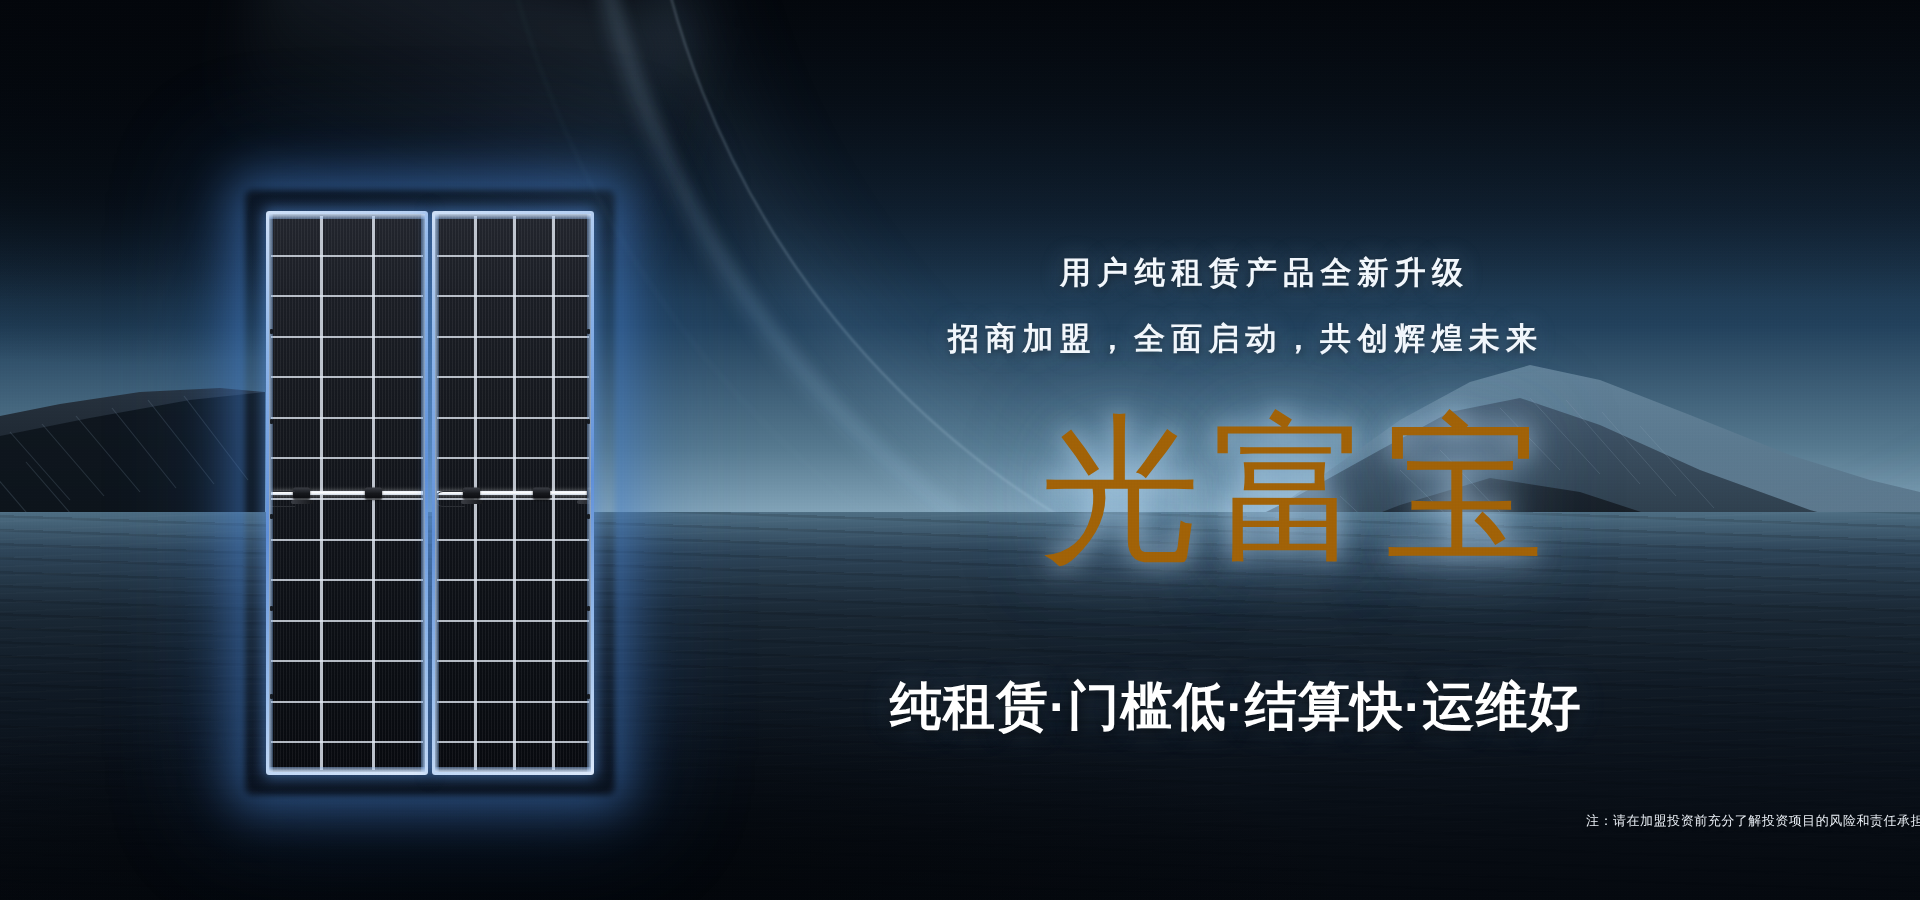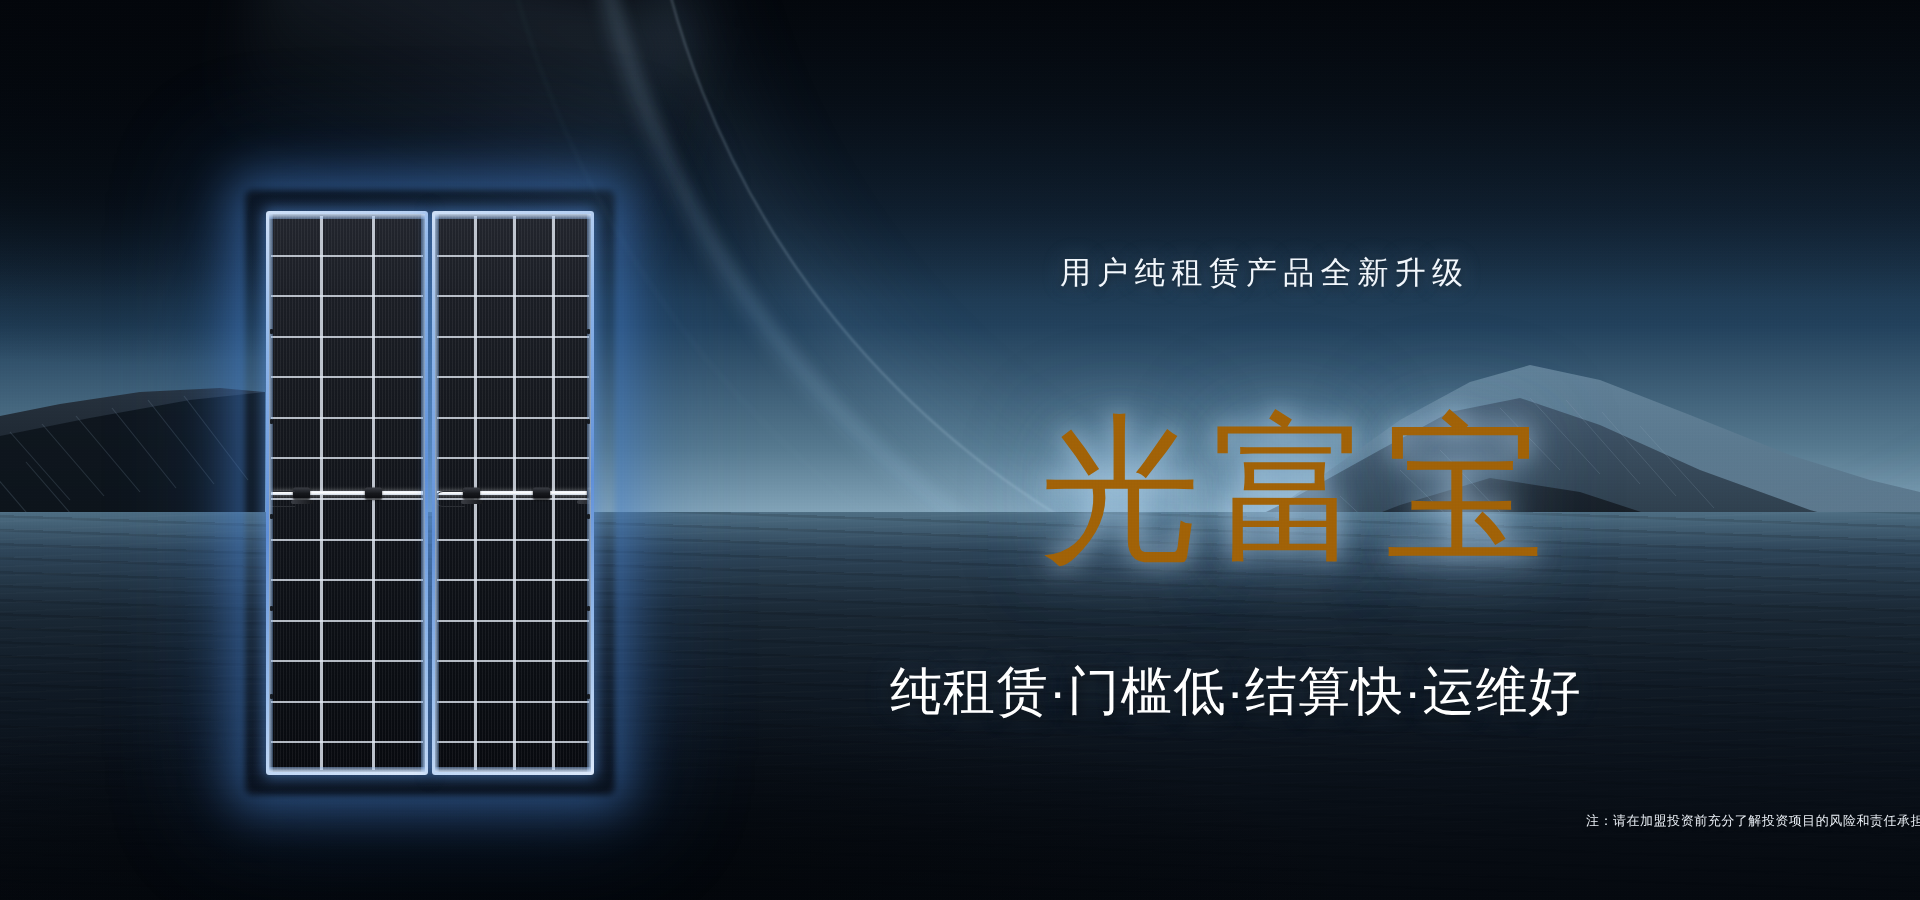--- a/index.html
+++ b/index.html
@@ -190,21 +190,21 @@
   .mount-dot{
     position:absolute; width:3px; height:5px; background:#0b0d11; border-radius:1px; opacity:.85;
   }
 
   
   .copy{ position:absolute; left:0; top:0; width:1920px; height:900px; }
 
   .kicker1, .kicker2{
     position:absolute;
     color:#f2f7fc;
-    font-weight:400;
+    font-weight:700;
     letter-spacing:.20em;
     text-shadow:0 2px 10px rgba(0,0,0,.55), 0 0 22px rgba(150,195,235,.35);
     white-space:nowrap;
   }
   .kicker1{ left:1060px; top:252px; font-size:31px; }
   .kicker2{ left:948px; top:318px; font-size:31px; }
 
   .brand{
     position:absolute; left:1040px; top:410px;
     font-size:160px; line-height:1;
@@ -212,23 +212,23 @@
     letter-spacing:.075em;
     color:#a16207;
     text-shadow:
       0 0 26px rgba(196,226,250,.75),
       0 0 62px rgba(150,200,240,.55),
       0 0 110px rgba(120,180,230,.35);
     white-space:nowrap;
   }
 
   .tagline{
-    position:absolute; left:890px; top:665px;
+    position:absolute; left:890px; top:680px;
     font-size:52px; line-height:1;
-    font-weight:400;
+    font-weight:700;
     letter-spacing:.02em;
     color:#ffffff;
     text-shadow:0 3px 14px rgba(0,0,0,.75), 0 0 30px rgba(120,170,215,.30);
     white-space:nowrap;
   }
 
   .note{
     position:absolute; left:1586px; top:812px;
     font-size:13px;
     font-weight:400;
@@ -371,19 +371,20 @@
       <div class="mount-dot" style="right:1px; top:115px;"></div>
       <div class="mount-dot" style="right:1px; top:205px;"></div>
       <div class="mount-dot" style="right:1px; top:300px;"></div>
       <div class="mount-dot" style="right:1px; top:392px;"></div>
       <div class="mount-dot" style="right:1px; top:480px;"></div>
     </div>
   </div>
 
   <div class="copy">
     <div class="kicker1">用户纯租赁产品全新升级</div>
+    <div class="kicker2">招商加盟，全面启动，共创辉煌未来</div>
     <div class="brand">光富宝</div>
     <div class="tagline">纯租赁·门槛低·结算快·运维好</div>
     <div class="note">注：请在加盟投资前充分了解投资项目的风险和责任承担</div>
   </div>
 
   <div class="grain"></div>
 </div>
 
 </body></html>

